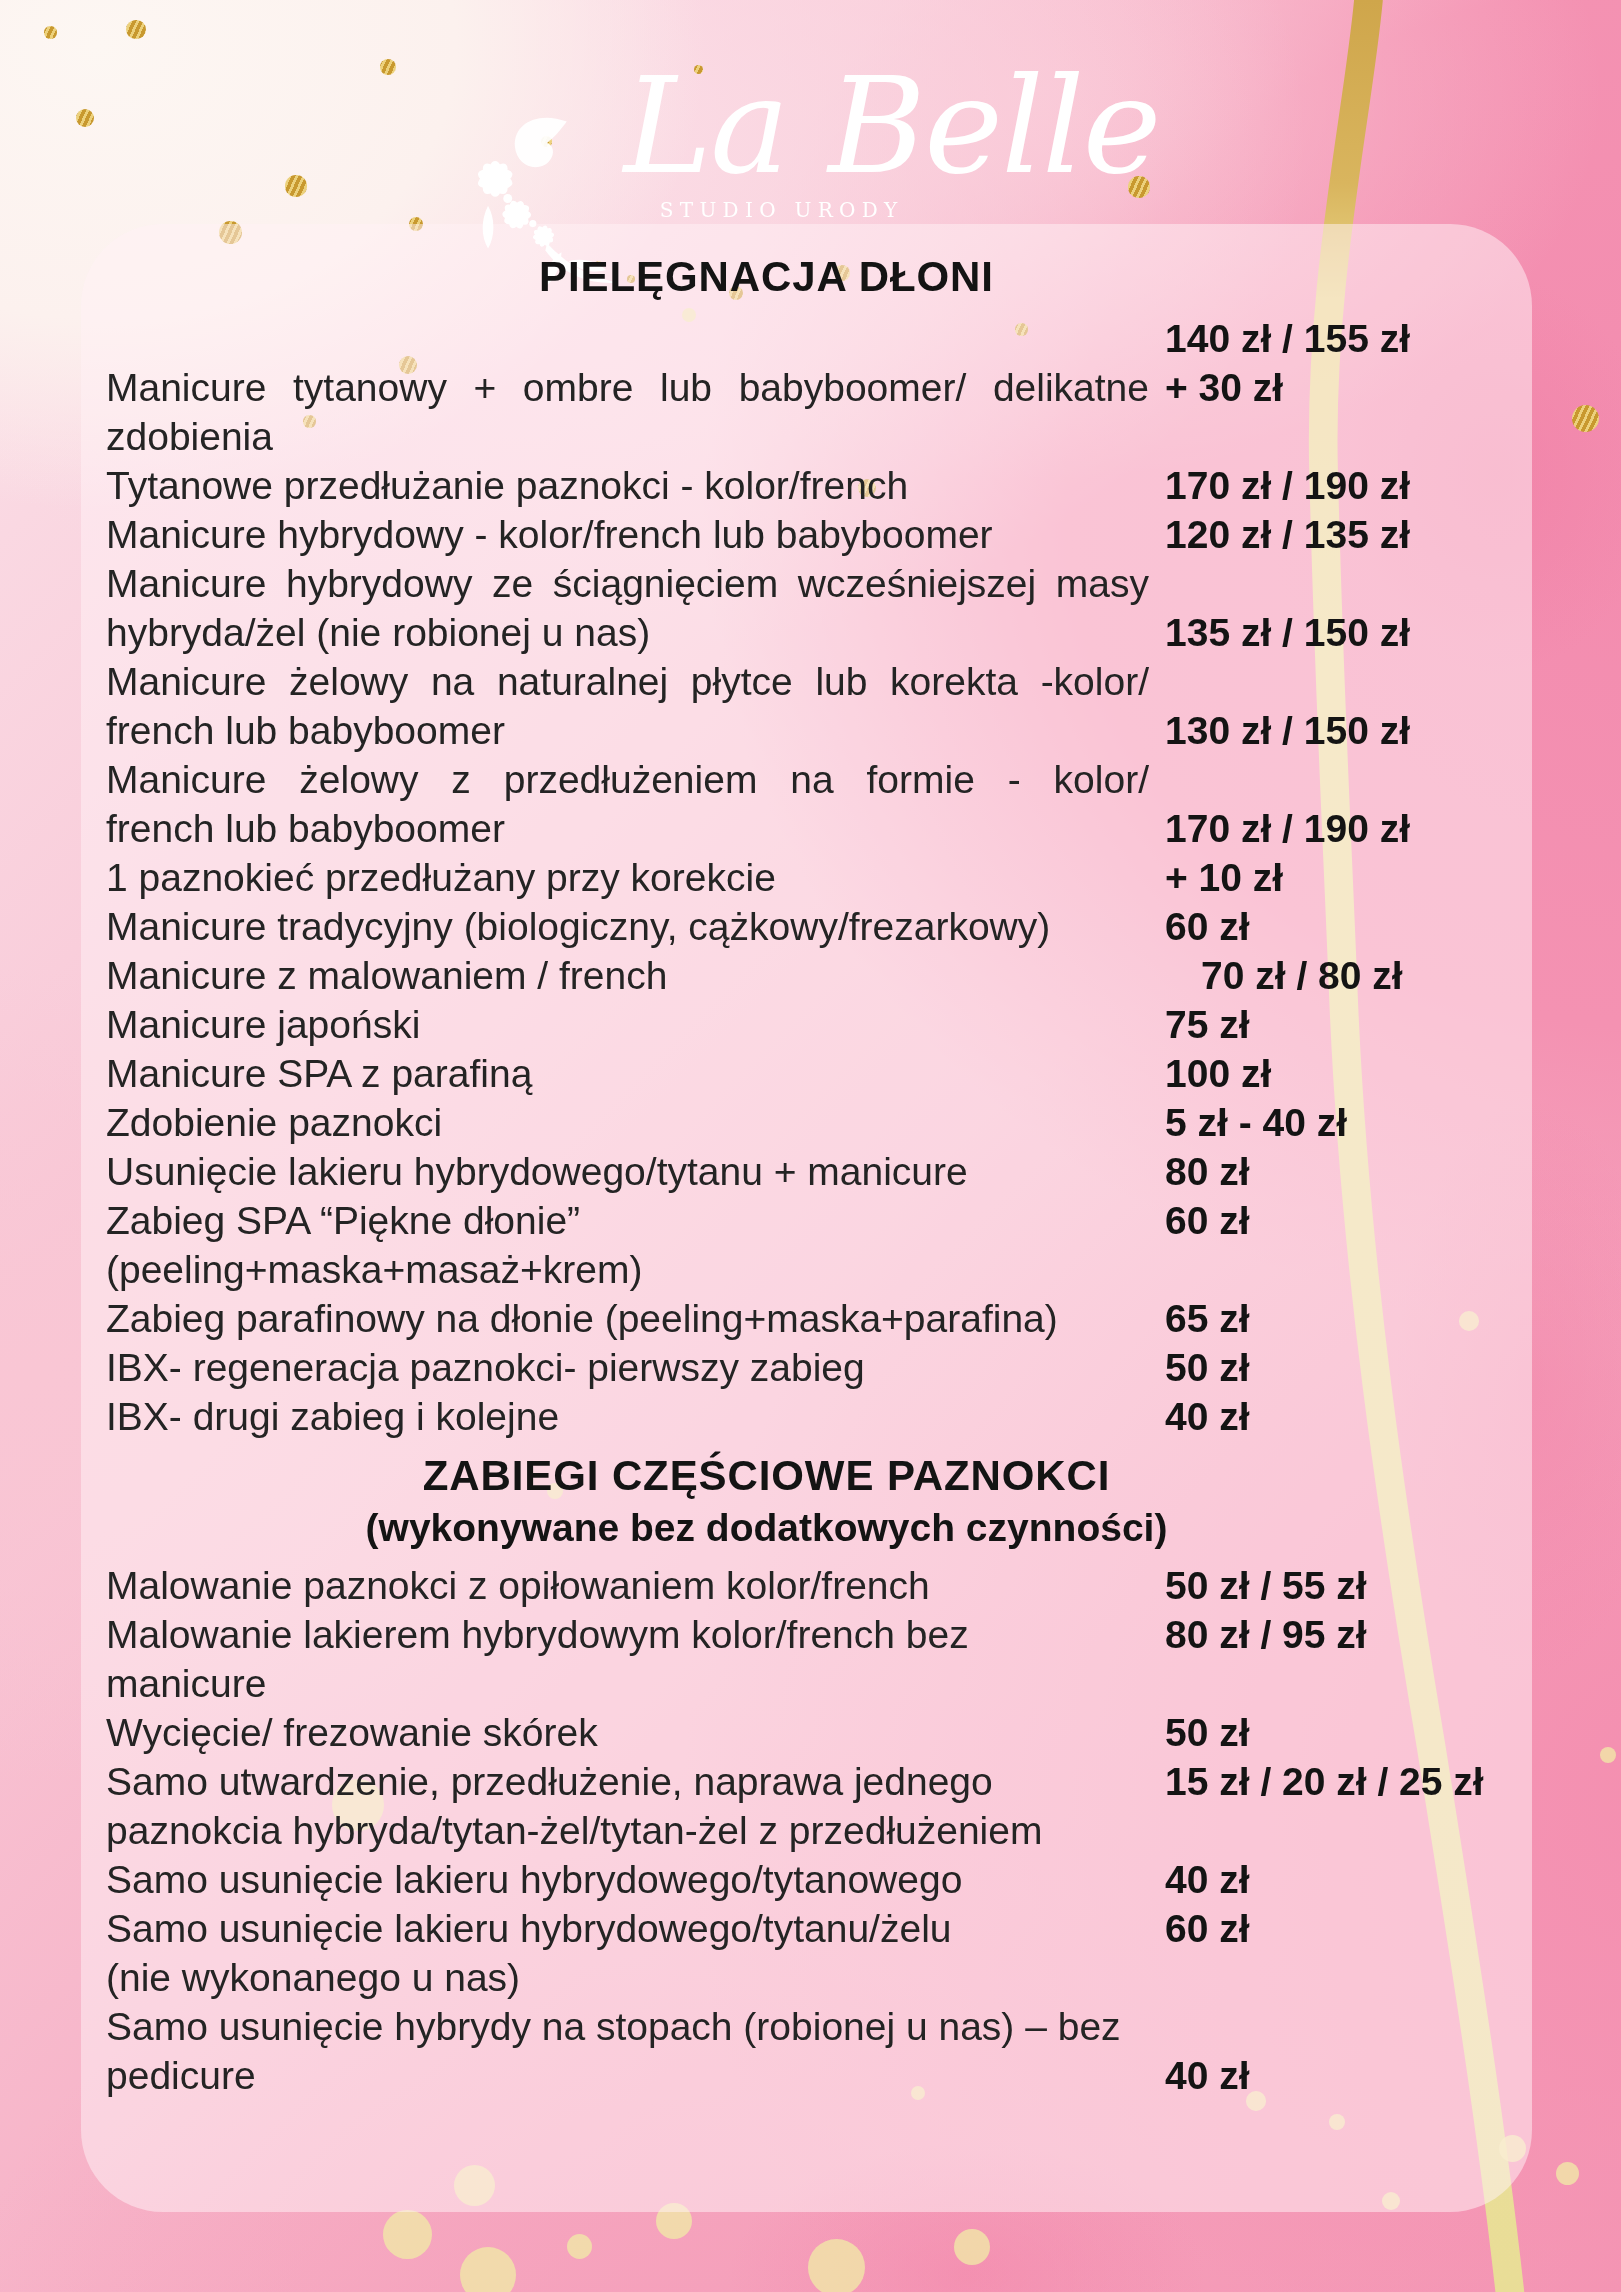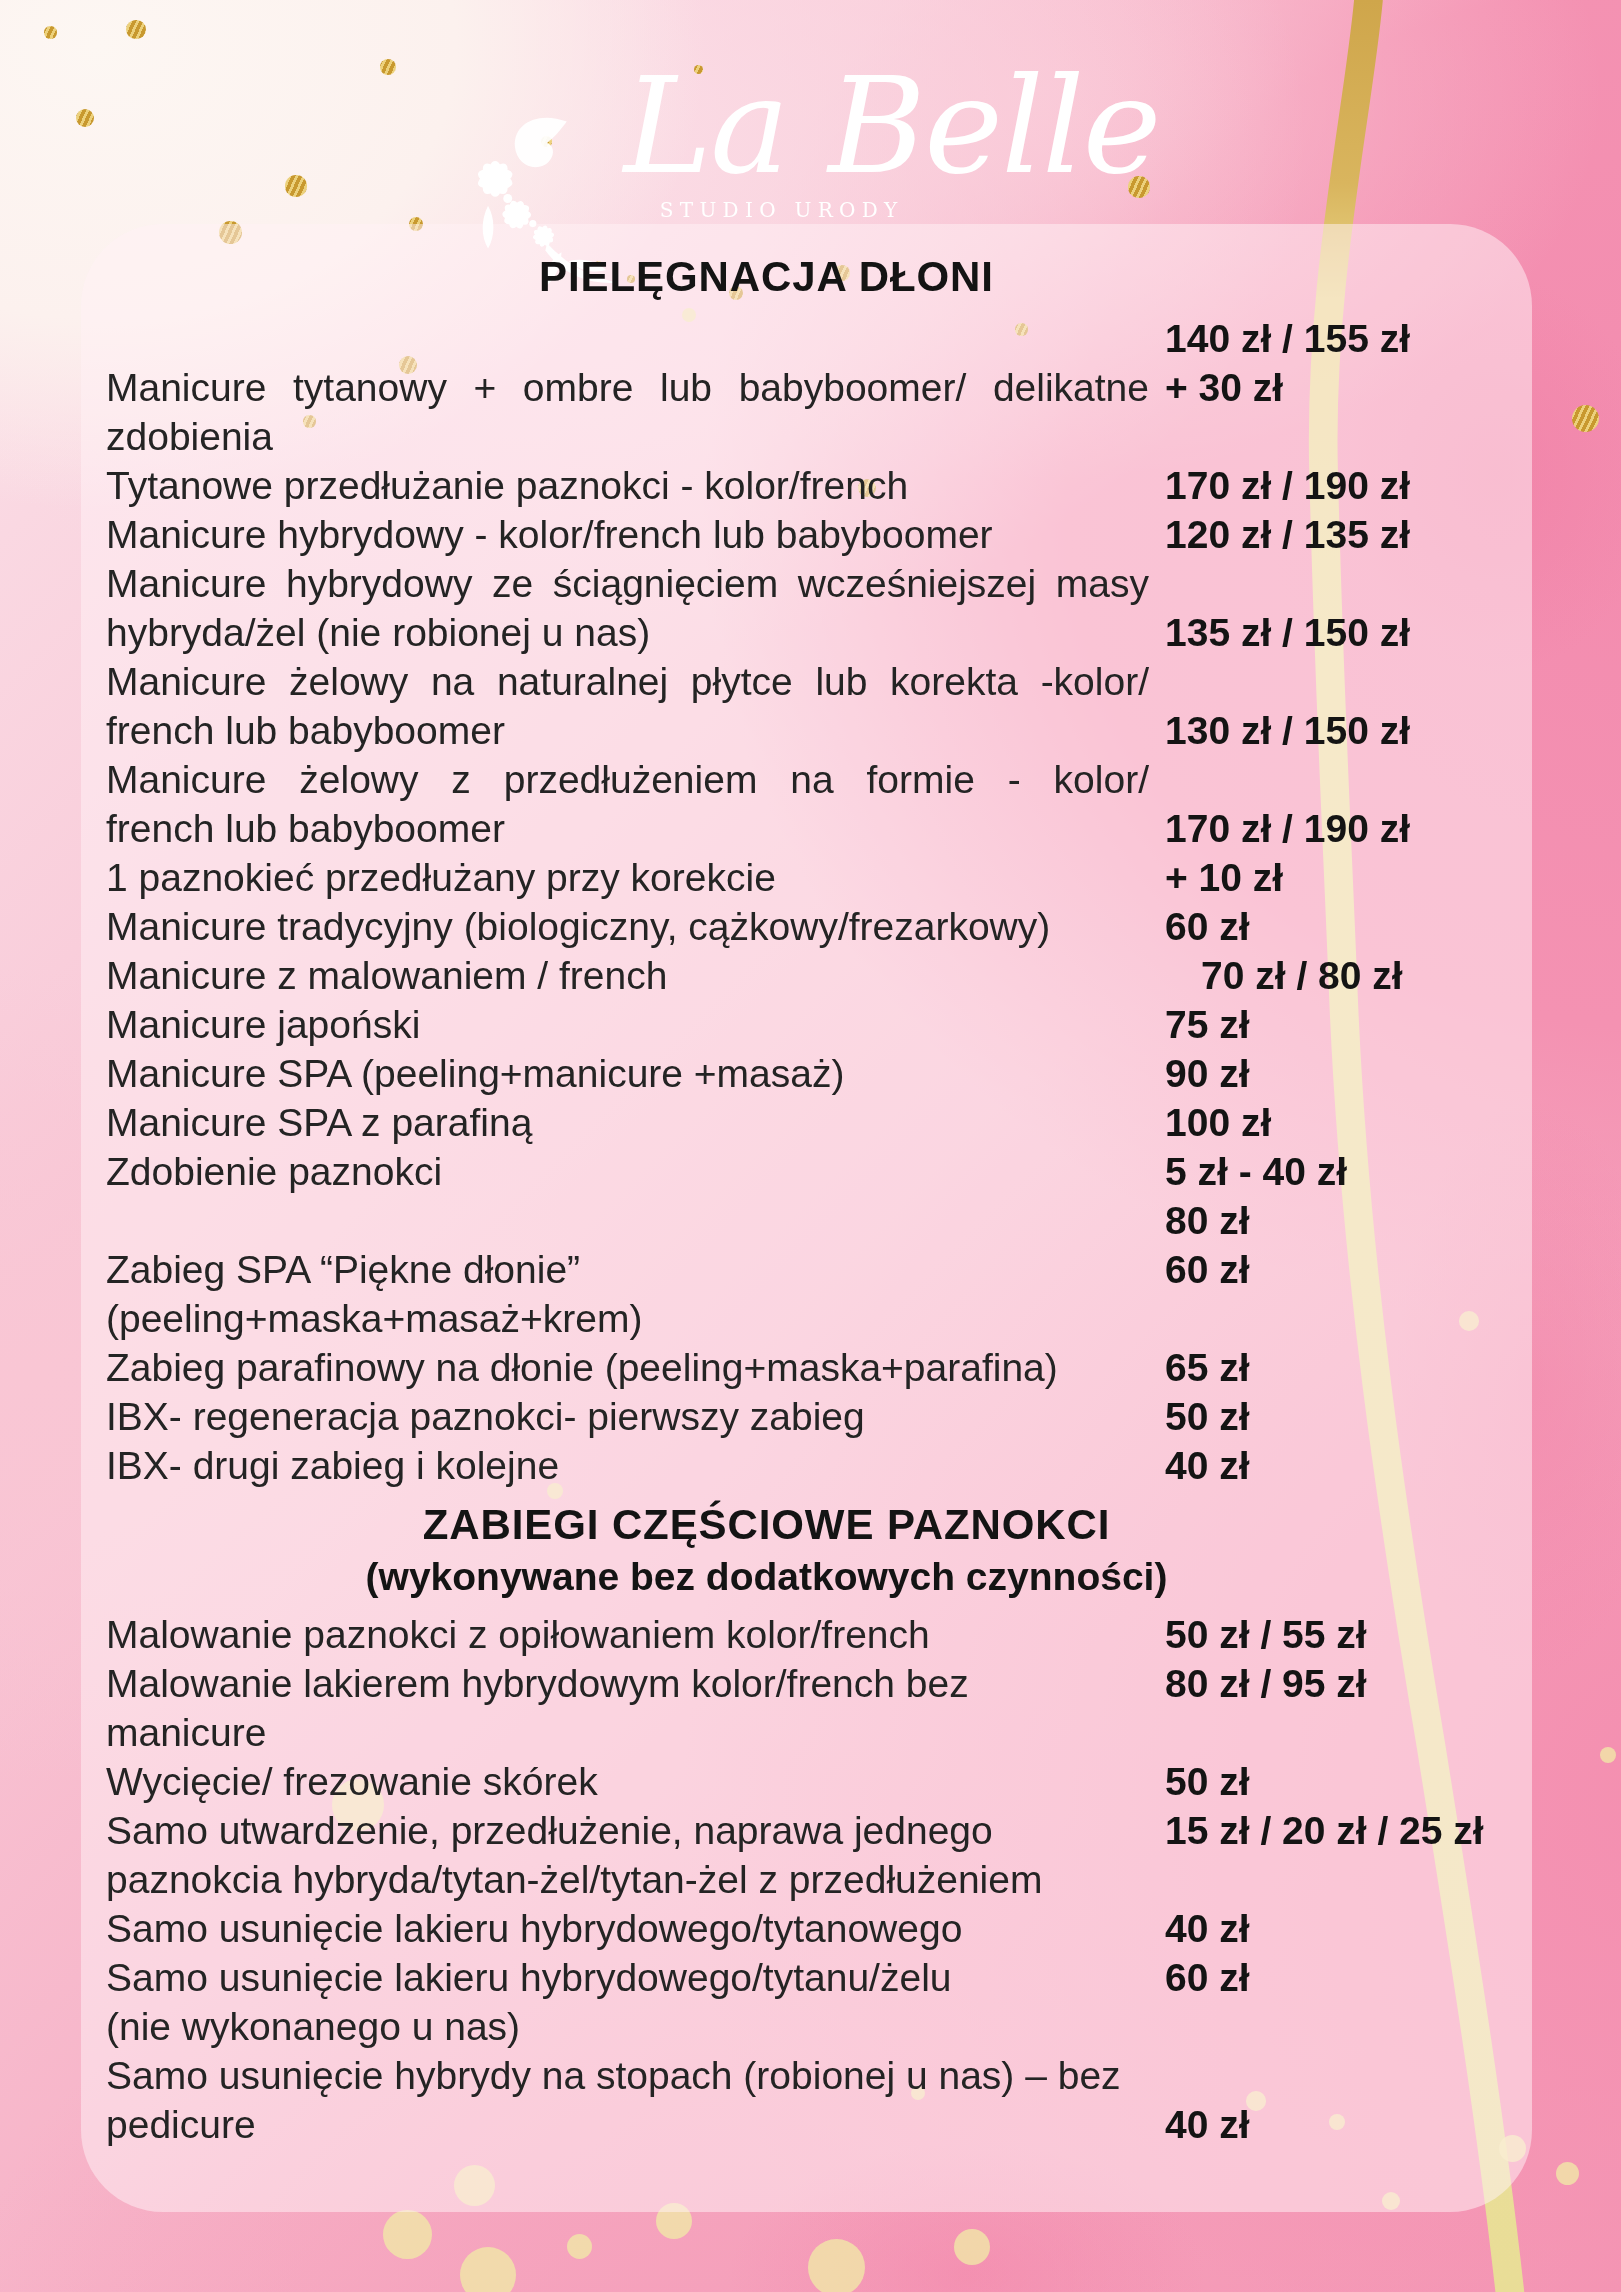--- a/index.html
+++ b/index.html
@@ -233,37 +233,34 @@
         <div class="price" style="top: 0px; margin-left: 36px;">70 zł / 80 zł</div>
       </div>
       <div class="row">
         <div class="name">
           <div class="line">Manicure japoński</div>
         </div>
         <div class="price" style="top: 0px;">75 zł</div>
       </div>
       <div class="row">
         <div class="name">
-          <div class="line">Manicure SPA (peeling+manicure +masaż)</div>
-        </div>
-        <div class="price" style="top: 0px;">90 zł</div>
-      </div>
-      <div class="row">
-        <div class="name">
           <div class="line">Manicure SPA z parafiną</div>
         </div>
         <div class="price" style="top: 0px;">100 zł</div>
       </div>
       <div class="row">
         <div class="name">
           <div class="line">Zdobienie paznokci</div>
         </div>
         <div class="price" style="top: 0px;">5 zł - 40 zł</div>
       </div>
       <div class="row">
+        <div class="name">
+          <div class="line">Usunięcie lakieru hybrydowego/tytanu + manicure</div>
+        </div>
         <div class="price" style="top: 0px;">80 zł</div>
       </div>
       <div class="row">
         <div class="name">
           <div class="line">Zabieg SPA “Piękne dłonie”</div>
           <div class="line">(peeling+maska+masaż+krem)</div>
         </div>
         <div class="price" style="top: 0px;">60 zł</div>
       </div>
       <div class="row">

